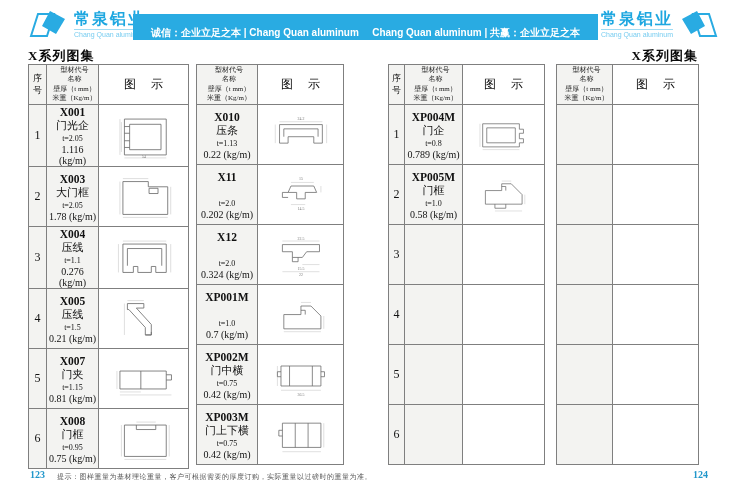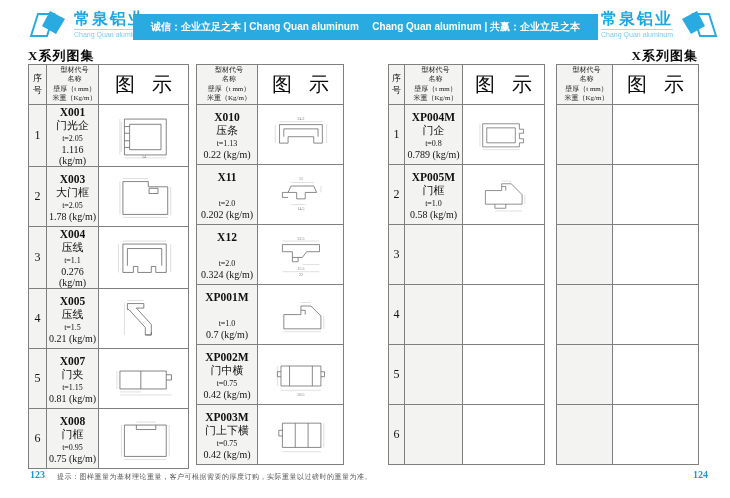--- a/index.html
+++ b/index.html
@@ -1,20 +1,20 @@
 <!DOCTYPE html>
 <html><head>
 <meta charset="utf-8">
 <style>
   html,body{margin:0;padding:0;background:#e8e8e8;}
   .page{position:relative;width:730px;height:498px;background:#ffffff;overflow:hidden;
         font-family:"Liberation Serif",serif;color:#111;}
   
   .banner{position:absolute;left:133px;top:14px;width:465px;height:26px;background:#29abe2;
-          display:flex;align-items:center;justify-content:space-between;box-sizing:border-box;
+          display:flex;align-items:flex-end;justify-content:space-between;box-sizing:border-box;
           padding:0 18px;font-family:"Liberation Sans",sans-serif;color:#fff;font-size:10px;font-weight:bold;}
   .logo{position:absolute;top:7px;display:flex;align-items:center;gap:5px;}
   .logo.left{left:27px;}
   .logo.right{left:601px;}
   .logo .ltext{display:flex;flex-direction:column;line-height:1;}
   .lname{font-family:"Liberation Sans",sans-serif;font-size:16px;font-weight:bold;color:#1ea7e0;letter-spacing:2px;}
   .lsub{font-family:"Liberation Sans",sans-serif;font-size:7px;color:#79cdf0;border-top:1px solid #9fdcf4;margin-top:2px;padding-top:1px;}
   .title{position:absolute;top:47px;font-size:13px;font-weight:bold;color:#0a0a0a;letter-spacing:1px;}
   .title.left{left:28px;}
   .title.right{right:32px;}
@@ -22,21 +22,21 @@
   .cat{position:absolute;top:64px;}
   .cat table{border-collapse:collapse;table-layout:fixed;border:1.5px solid #4a4a4a;}
   .cat td,.cat th{border:1px solid #7f7f7f;padding:0;vertical-align:middle;text-align:center;overflow:hidden;}
   .cat thead tr{height:40px;}
   .cat tbody tr{height:60px;}
   .idx-col,.info-col{background:#f3f3f1;}
   .diag-col{background:#ffffff;}
   .vtext{width:11px;margin:0 auto;font-size:9px;line-height:1.25;word-break:break-all;font-weight:normal;}
   .head-info{text-align:left;margin-left:32px;}
   .head-info .hl{font-size:7px;line-height:1.35;color:#222;padding-left:4px;font-weight:normal;}
-  .head-diag{font-size:20px;font-weight:normal;letter-spacing:6px;text-indent:6px;color:#0a0a0a;}
+  .head-diag{font-size:12px;font-weight:normal;letter-spacing:6px;text-indent:6px;color:#0a0a0a;}
   .idx{font-size:12px;}
   .pcode{font-weight:bold;font-size:11.5px;margin-top:1px;}
   .pname{font-size:11px;height:14px;line-height:14px;}
   .pthk{font-size:8px;margin-top:2px;}
   .pwt{font-size:10px;margin-top:1px;}
   .diag-svg{display:block;margin:2px auto 0 auto;width:94%;height:54px;}
   
   .pageno{position:absolute;top:469px;font-size:10px;font-weight:bold;color:#2197cb;}
   .pageno.left{left:30px;}
   .pageno.right{right:22px;}

